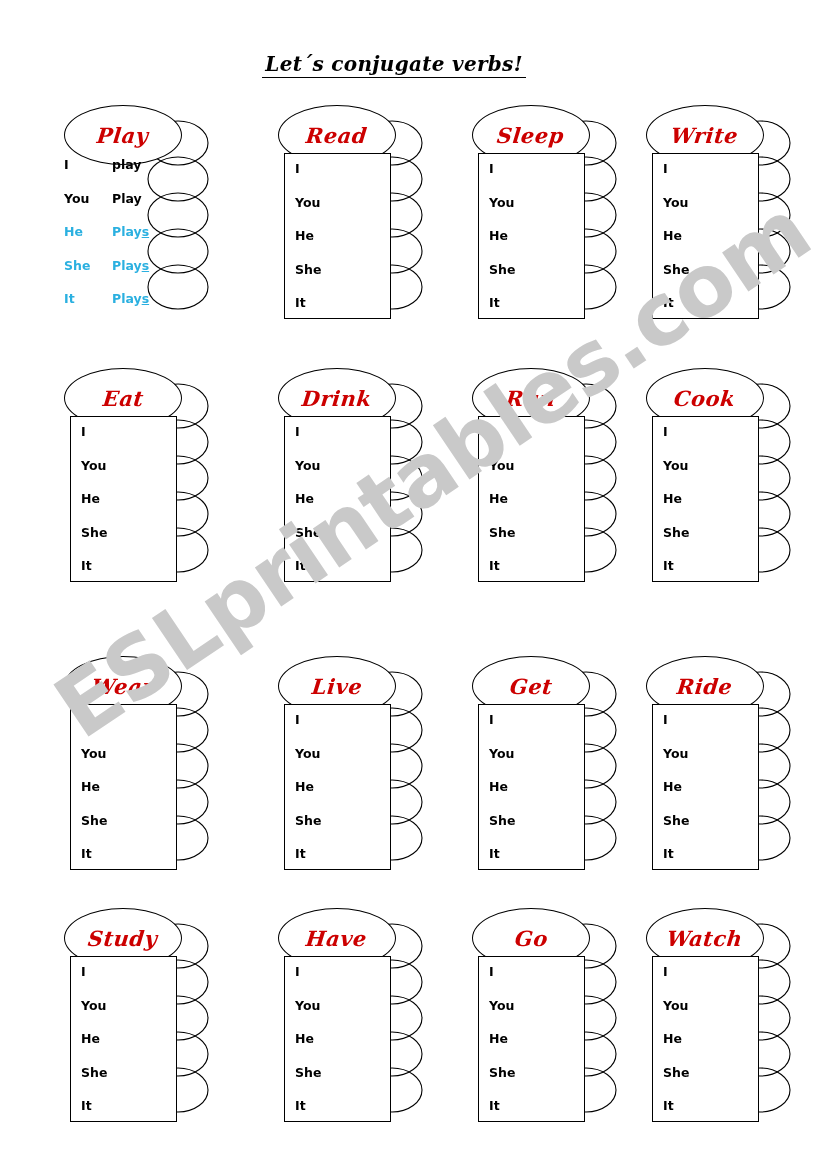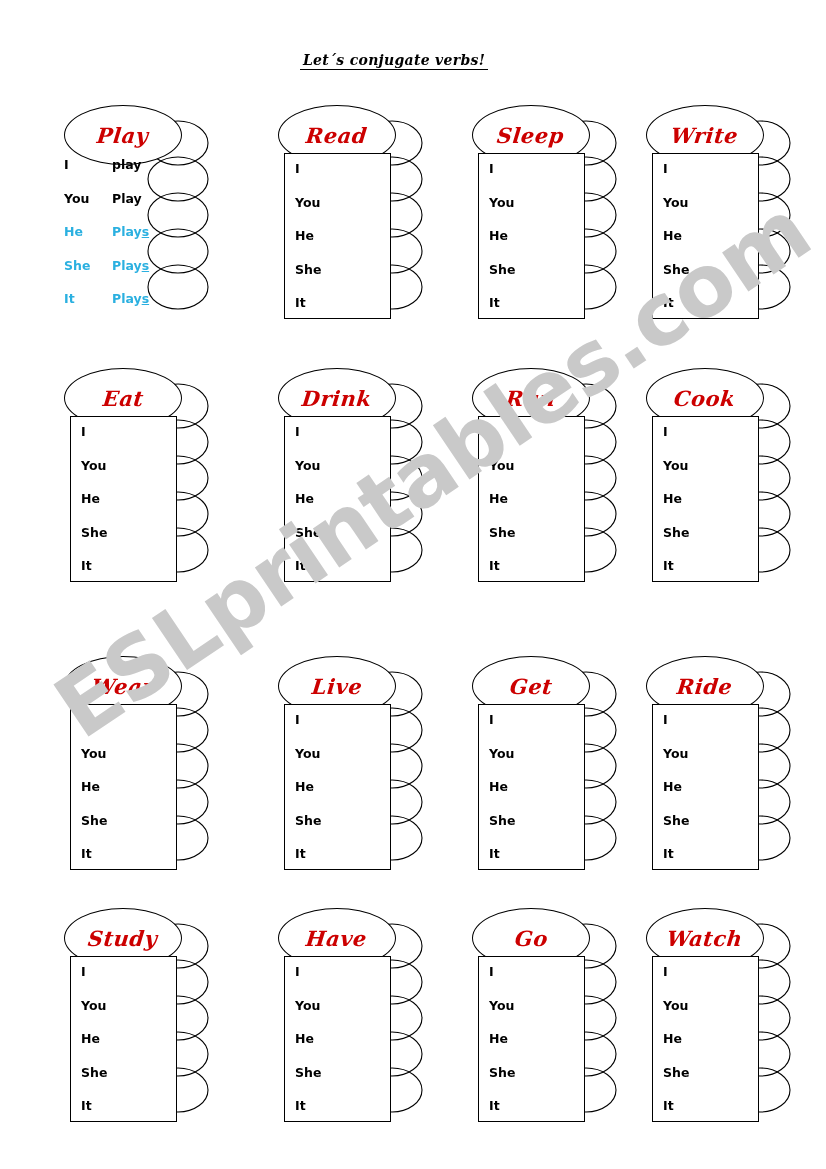--- a/index.html
+++ b/index.html
@@ -19,21 +19,21 @@
   
   #worksheet-title {
     position: absolute;
     left: 0;
     top: 52px;
     width: 788px;
     text-align: center;
     font-family: "DejaVu Serif", serif;
     font-style: italic;
     font-weight: bold;
-    font-size: 14px;
+    font-size: 20px;
     color: #000000;
     letter-spacing: 0.3px;
   }
   #worksheet-title .title-inner {
     display: inline-block;
     border-bottom: 1.5px solid #000;
     padding: 0 3px 1px 3px;
   }
 
   

